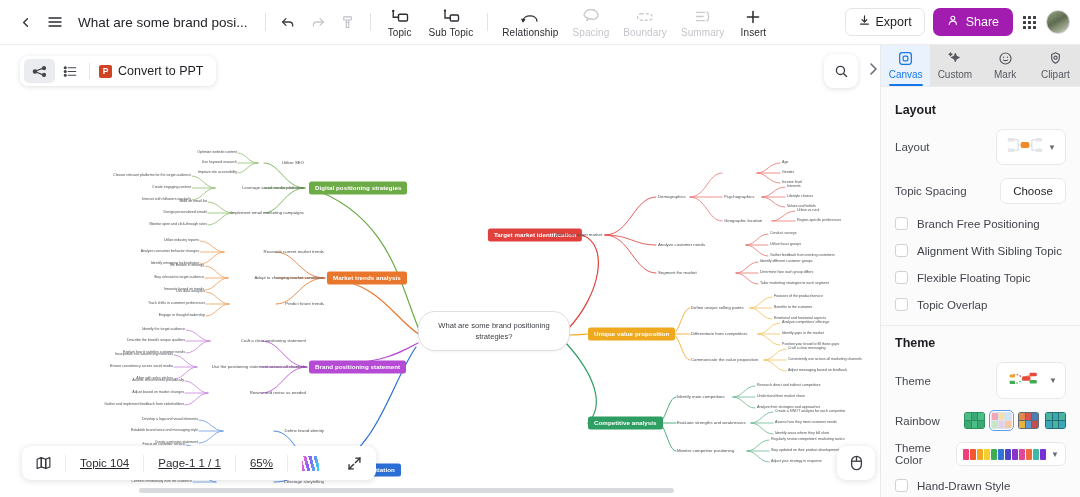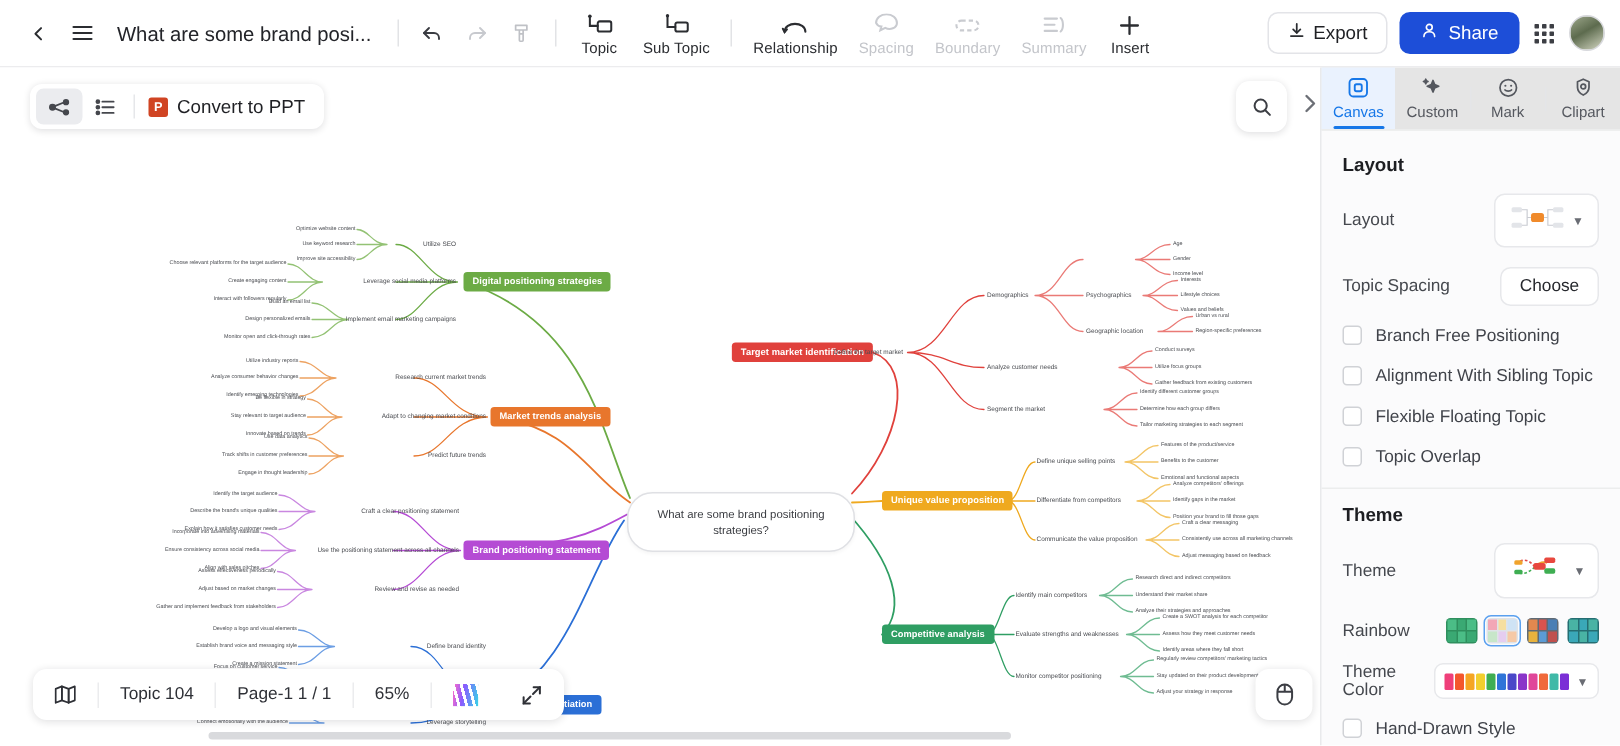--- a/index.html
+++ b/index.html
@@ -36,21 +36,21 @@
   .tool .tlabel { font-size:10px; margin-top:1px; letter-spacing:.1px; white-space:nowrap;}
   .tool .ticon { height:19px; display:flex; align-items:center; }
   .spacer { flex:1 1 auto; }
   .btn-export {
     display:flex; align-items:center; gap:5px; height:28px; padding:0 12px;
     border:1px solid #e3e4e8; border-radius:7px; background:#fff;
     font-size:12.5px; color:#1f2024; cursor:pointer;
   }
   .btn-share {
     display:flex; align-items:center; gap:6px; height:28px; padding:0 14px;
-    border-radius:7px; background:#1d4ed8; color:#fff; font-size:12.5px;
+    border-radius:7px; background:#a21caf; color:#fff; font-size:12.5px;
     cursor:pointer; margin-left:8px; border:none;
   }
   .grid-icon { margin-left:10px; cursor:pointer; display:flex; }
   .grid-icon i {
     display:grid; grid-template-columns:repeat(3,3px); grid-gap:2px;
   }
   .grid-icon b { width:3px; height:3px; background:#3d3f45; border-radius:.5px; display:block; }
   .avatar {
     width:24px; height:24px; border-radius:50%; margin-left:10px; cursor:pointer;
     background:linear-gradient(150deg,#8f9a7e 10%,#5d6b4e 45%,#c9cdb8 95%);
@@ -122,21 +122,21 @@
     position:absolute; transform:translate(-50%,-50%);
     background:#fff; border:1px solid #dfe0e4; border-radius:17px;
     padding:8px 13px; text-align:center; font-size:7.6px; color:#3a3c41;
     line-height:1.45; width:152px; box-shadow:0 1px 3px rgba(0,0,0,.05);
   }
 
   
   .statusbar {
     position:absolute; left:22px; bottom:17px; height:34px;
     background:#fff; border-radius:9px; box-shadow:0 1px 6px rgba(20,22,30,.14);
-    display:flex; align-items:center; z-index:7;
+    display:flex; align-items:center; z-index:7;text-decoration:underline;
   }
   .sb-cell {
     display:flex; align-items:center; justify-content:center; gap:4px;
     font-size:11.5px; color:#2e3036; padding:0 14px; height:34px; cursor:pointer;
     white-space:nowrap;
   }
   .sb-sep { width:1px; height:17px; background:#ebecee; }
   .ai-ico {
     width:17px; height:15px; background:linear-gradient(100deg,#ff6ec7 0%,#8a5cff 40%,#36d6e7 100%);
     -webkit-mask: repeating-linear-gradient(75deg,#000 0 3px,transparent 3px 5px);
@@ -407,21 +407,21 @@
           <path d="M764 315 C774 315 776 304 786 304 M764 315 C774 315 776 315 786 315 M764 315 C774 315 776 326 786 326" stroke="#f3c566"></path>
 
           <path d="M566 298 C595 330 605 360 588 378" stroke="#2f9e63" stroke-width="1.2"></path>
           <path d="M658 378 C666 378 668 352 676 352 M658 378 C666 378 668 378 676 378 M658 378 C666 378 668 406 676 406" stroke="#2f9e63"></path>
           <path d="M733 352 C743 352 745 341 755 341 M733 352 C743 352 745 352 755 352 M733 352 C743 352 745 363 755 363" stroke="#6fbc92"></path>
           <path d="M751 378 C761 378 763 367 773 367 M751 378 C761 378 763 378 773 378 M751 378 C761 378 763 389 773 389" stroke="#6fbc92"></path>
           <path d="M747 406 C757 406 759 395 769 395 M747 406 C757 406 759 406 769 406 M747 406 C757 406 759 417 769 417" stroke="#6fbc92"></path>
         </g>
       </svg>
 
-      <div class="central" style="left:494px; top:303px;">What are some brand positioning strategies?</div>
+      <div class="central" style="left:494px; top:286px;">What are some brand positioning strategies?</div>
 
       <div class="branch lbl-right" style="left:309px; top:143px; background:#6cab45;">Digital positioning strategies</div>
       <div class="branch lbl-right" style="left:327px; top:233px; background:#e8762c;">Market trends analysis</div>
       <div class="branch lbl-right" style="left:309px; top:322px; background:#b54bd4;">Brand positioning statement</div>
       <div class="branch lbl-right" style="left:327px; top:425px; background:#2b6fd6;">Brand differentiation</div>
       <div class="branch lbl-left" style="left:582px; top:190px; background:#e0413c;">Target market identification</div>
       <div class="branch lbl-right" style="left:588px; top:289px; background:#efa91f;">Unique value proposition</div>
       <div class="branch lbl-right" style="left:588px; top:378px; background:#2f9e63;">Competitive analysis</div>
 
       <div class="mid lbl-left" style="left:304px; top:118px;">Utilize SEO</div>

